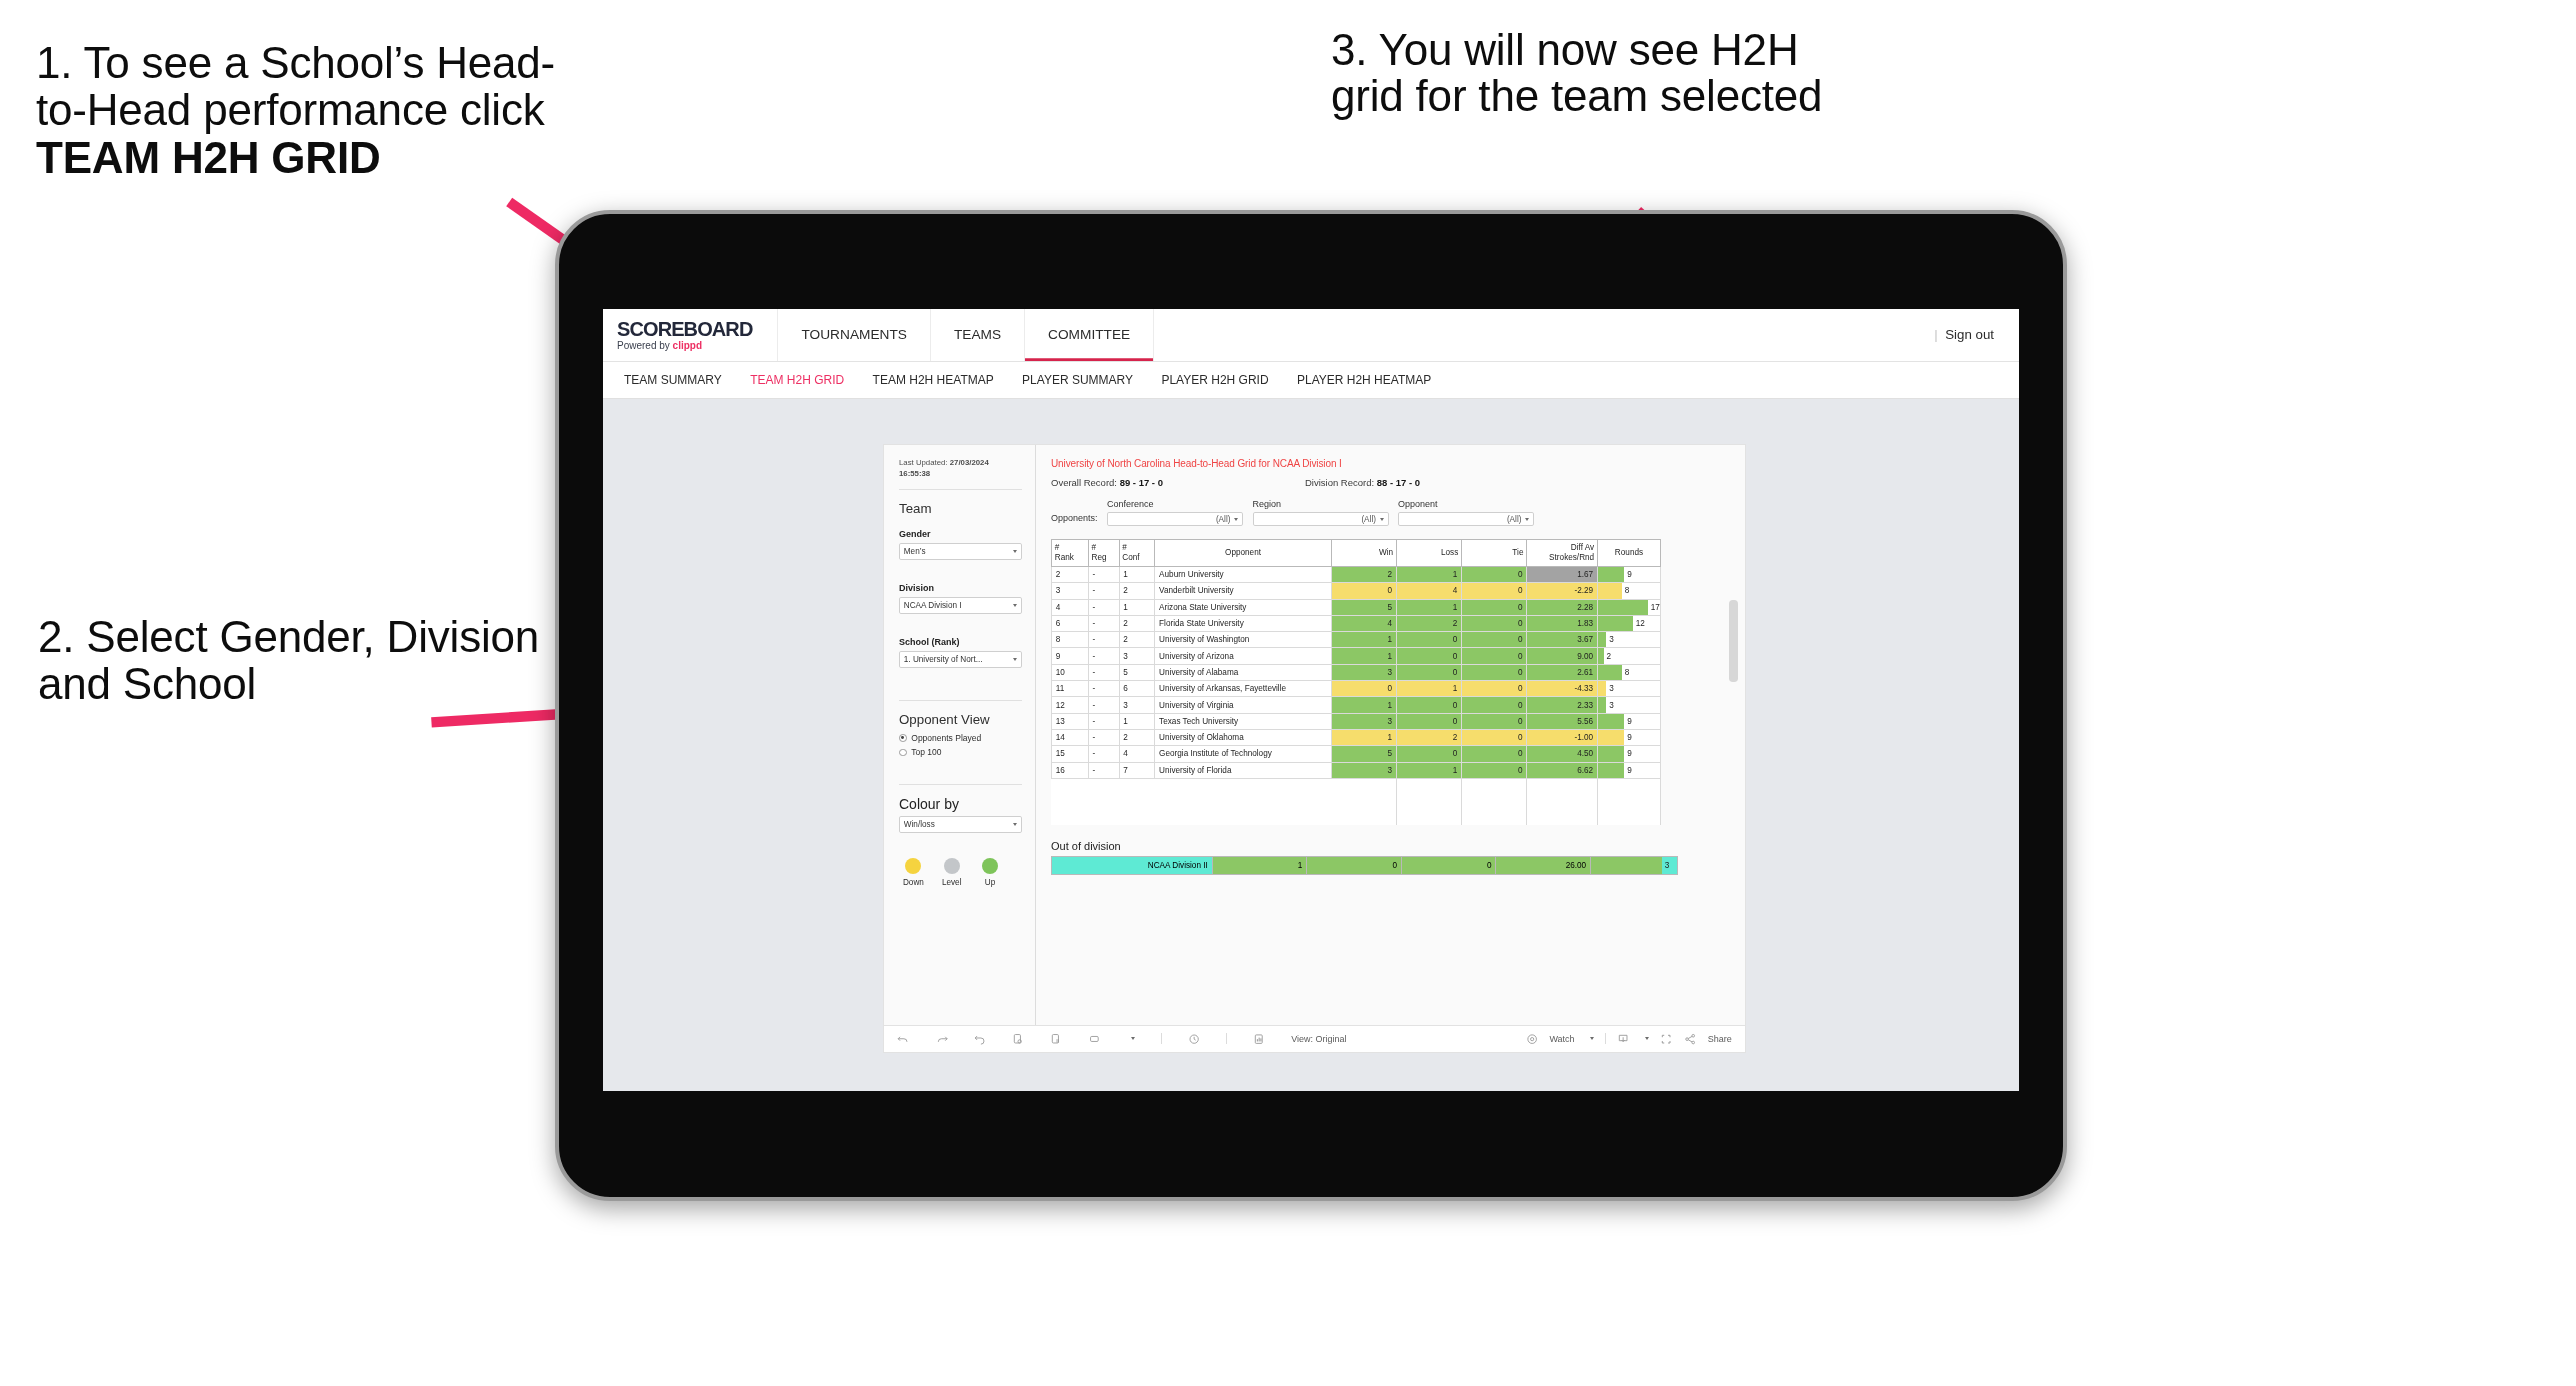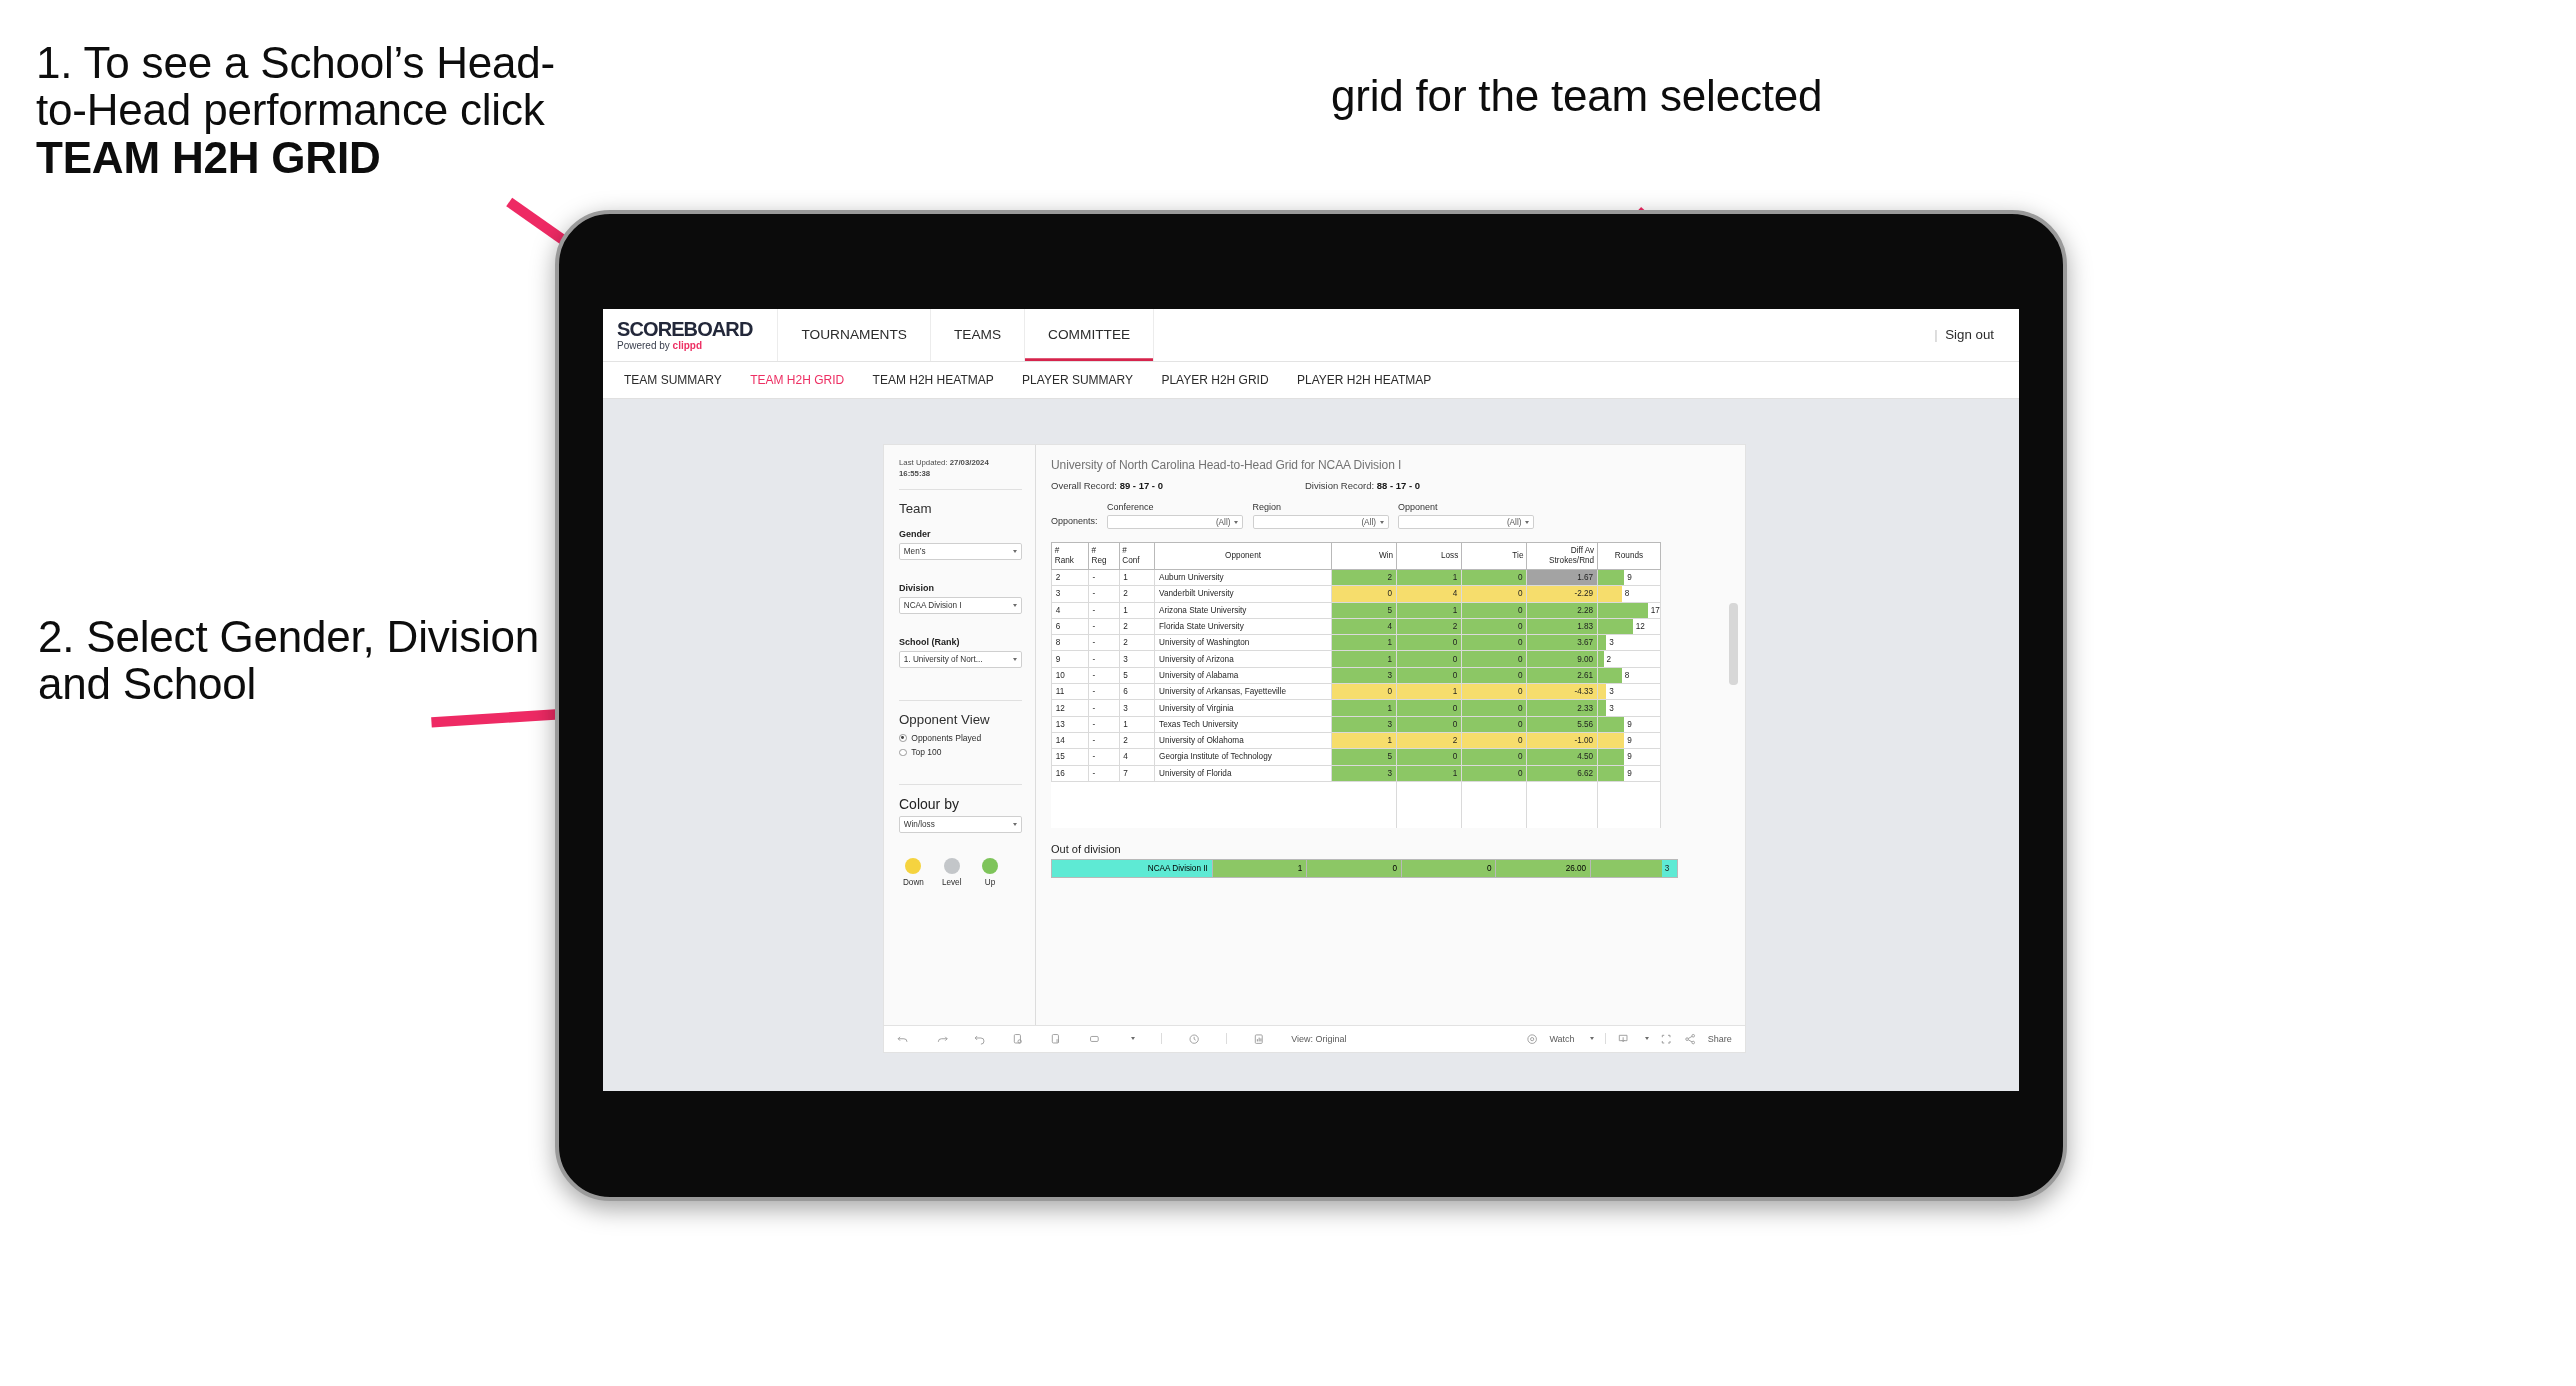--- a/index.html
+++ b/index.html
@@ -73,21 +73,21 @@
         box-sizing:border-box;position:relative;flex:none;}
   .rdot.on:after{content:"";position:absolute;left:1.4px;top:1.4px;width:2.8px;height:2.8px;
                  border-radius:50%;background:#444;}
   .legend{display:flex;gap:13.3px;margin-top:25px;padding-left:1.9px;}
   .lg{text-align:center;width:25px;}
   .lgdot{width:16px;height:16px;border-radius:50%;margin:0 auto 3.8px auto;}
   .lgtxt{font-size:8.2px;color:#2d2d2d;}
 
   
   .rpanel{flex:1;padding:13.3px 17px 0 15px;box-sizing:border-box;min-width:0;}
-  .vtitle{font-size:12px;color:#737373;letter-spacing:-0.1px;}
+  .vtitle{font-size:10px;color:#ef4444;letter-spacing:-0.1px;}
   .recrow{display:flex;margin-top:7.6px;font-size:9.5px;color:#3a3a3a;}
   .recrow b{color:#151515;}
   .rec2{margin-left:142px;}
   .filters{margin-top:11.4px;display:flex;align-items:flex-end;gap:9.5px;}
   .oplbl{font-size:9px;color:#333;padding-bottom:2.8px;}
   .fgrp{display:flex;flex-direction:column;}
   .fgrp .fl{font-size:9px;color:#333;margin-bottom:2.8px;}
   .fsel{height:14.2px;width:136px;border:0.9px solid #cfcfcf;background:#fff;border-radius:1.9px;
         display:flex;align-items:center;justify-content:flex-end;padding:0 3.8px;
         font-size:8.2px;color:#555;box-sizing:border-box;}
@@ -132,21 +132,21 @@
 
   <div class="anno" id="anno1">
     <span>1. To see a School’s Head-</span><br>
     <span>to-Head performance click</span>
     <span class="b">TEAM H2H GRID</span>
   </div>
 
   <div class="anno" id="anno2">2. Select Gender, Division and School</div>
 
   <div class="anno" id="anno3">
-    <br>
+    <span>3. You will now see H2H</span><br>
     <span>grid for the team selected</span>
   </div>
 
   <svg class="arrows" viewBox="0 0 2717 1462">
     <defs>
       <marker id="ah" markerWidth="6" markerHeight="6" refX="1.2" refY="3" orient="auto">
         <path d="M0,0 L6,3 L0,6 Z" fill="#ee2a64"></path>
       </marker>
     </defs>
     <line x1="537" y1="213" x2="780" y2="384" stroke="#ee2a64" stroke-width="11" marker-end="url(#ah)"></line>

